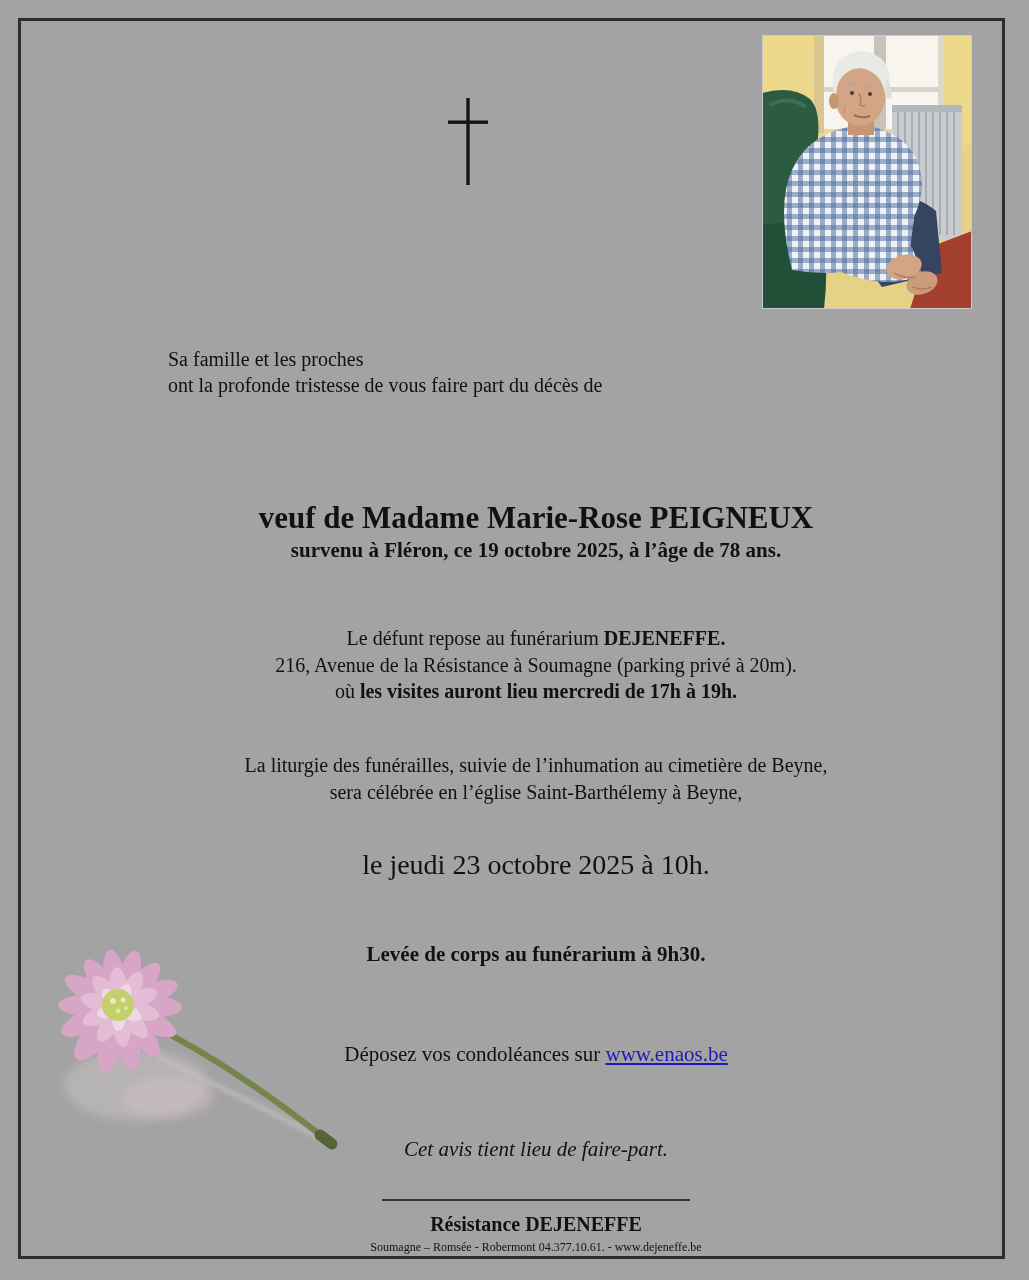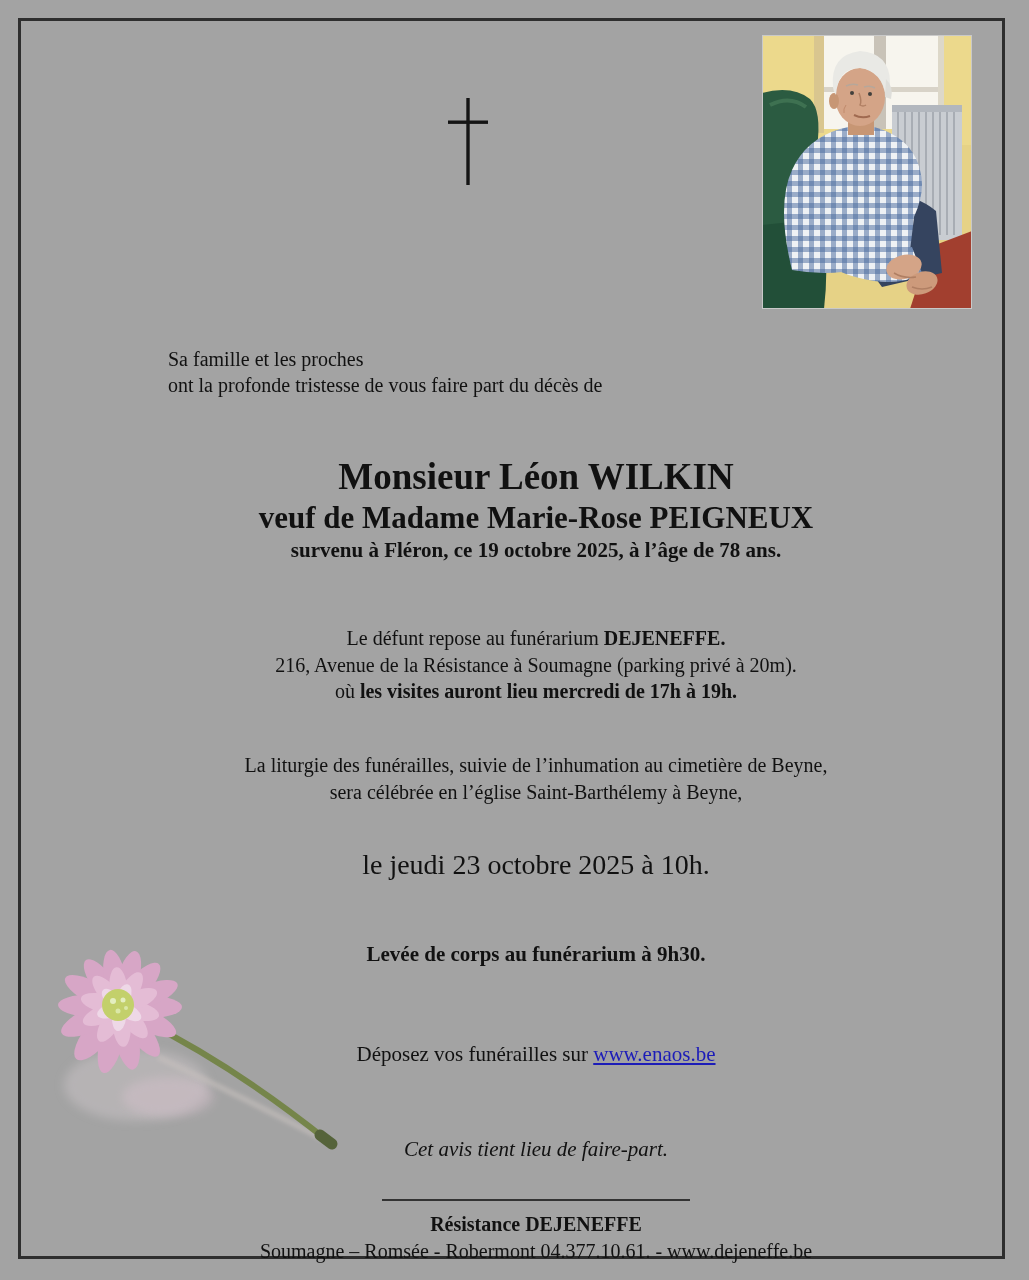--- a/index.html
+++ b/index.html
@@ -24,21 +24,21 @@
   .repose  { top:625px; font-size:20px; line-height:26.5px; }
   .liturgy { top:752px; font-size:20px; line-height:27px; }
   .dateline{ top:849px; font-size:28px; font-weight:normal; }
   .levee   { top:942px; font-size:21px; font-weight:bold; }
   .condole { top:1042px; font-size:21px; }
   .notice  { top:1137px; font-size:21px; font-style:italic; }
 
   .sep { position:absolute; left:382px; top:1199px; width:308px; height:0;
     border-top:2px solid #333333; }
   .company { top:1213px; font-size:20px; font-weight:bold; }
-  .contact { top:1240px; font-size:20px; }
+  .contact { top:1240px; font-size:12px; }
 
   .bold { font-weight:bold; }
   a.weblink { color:#1c1cb8; text-decoration:underline; cursor:pointer; }
 </style>
 </head>
 <body>
 
 <div class="page">
 
   <div class="frame"></div>
@@ -98,40 +98,39 @@
     <ellipse cx="160" cy="248" rx="16" ry="11" fill="#cd9a7b" transform="rotate(-20 160 248)"></ellipse>
     <path d="M132 238 q 10 6 22 4 M150 252 q 10 4 20 0" stroke="#b07f63" stroke-width="1.5" fill="none"></path>
     <rect x="0.5" y="0.5" width="209" height="273" fill="none" stroke="#c9c9c9"></rect>
   </svg>
 
   <div class="intro">
     <div>Sa famille et les proches</div>
     <div>ont la profonde tristesse de vous faire part du décès de</div>
   </div>
 
-  <div class="centered name">Monsieur Léon WILKIN</div>
   <div class="centered relation">veuf de Madame Marie-Rose PEIGNEUX</div>
   <div class="centered deathinfo">survenu à Fléron, ce 19 octobre 2025, à l’âge de 78 ans.</div>
 
   <div class="centered repose">
     <div><span>Le défunt repose au funérarium </span><span class="bold">DEJENEFFE.</span></div>
     <div>216, Avenue de la Résistance à Soumagne (parking privé à 20m).</div>
     <div><span>où </span><span class="bold">les visites auront lieu mercredi de 17h à 19h.</span></div>
   </div>
 
   <div class="centered liturgy">
     <div>La liturgie des funérailles, suivie de l’inhumation au cimetière de Beyne,</div>
     <div>sera célébrée en l’église Saint-Barthélemy à Beyne,</div>
   </div>
 
   <div class="centered dateline">le jeudi 23 octobre 2025 à 10h.</div>
 
   <div class="centered levee">Levée de corps au funérarium à 9h30.</div>
 
-  <div class="centered condole"><span>Déposez vos funérailles sur </span><a class="weblink" href="#">www.enaos.be</a></div>
+  <div class="centered condole"><span>Déposez vos condoléances sur </span><a class="weblink" href="#">www.enaos.be</a></div>
 
   <div class="centered notice">Cet avis tient lieu de faire-part.</div>
 
   <div class="sep"></div>
 
   <div class="centered company">Résistance DEJENEFFE</div>
   <div class="centered contact">Soumagne – Romsée - Robermont 04.377.10.61.  - www.dejeneffe.be</div>
 
   <svg class="flower" viewBox="0 0 335 250">
     <defs>

